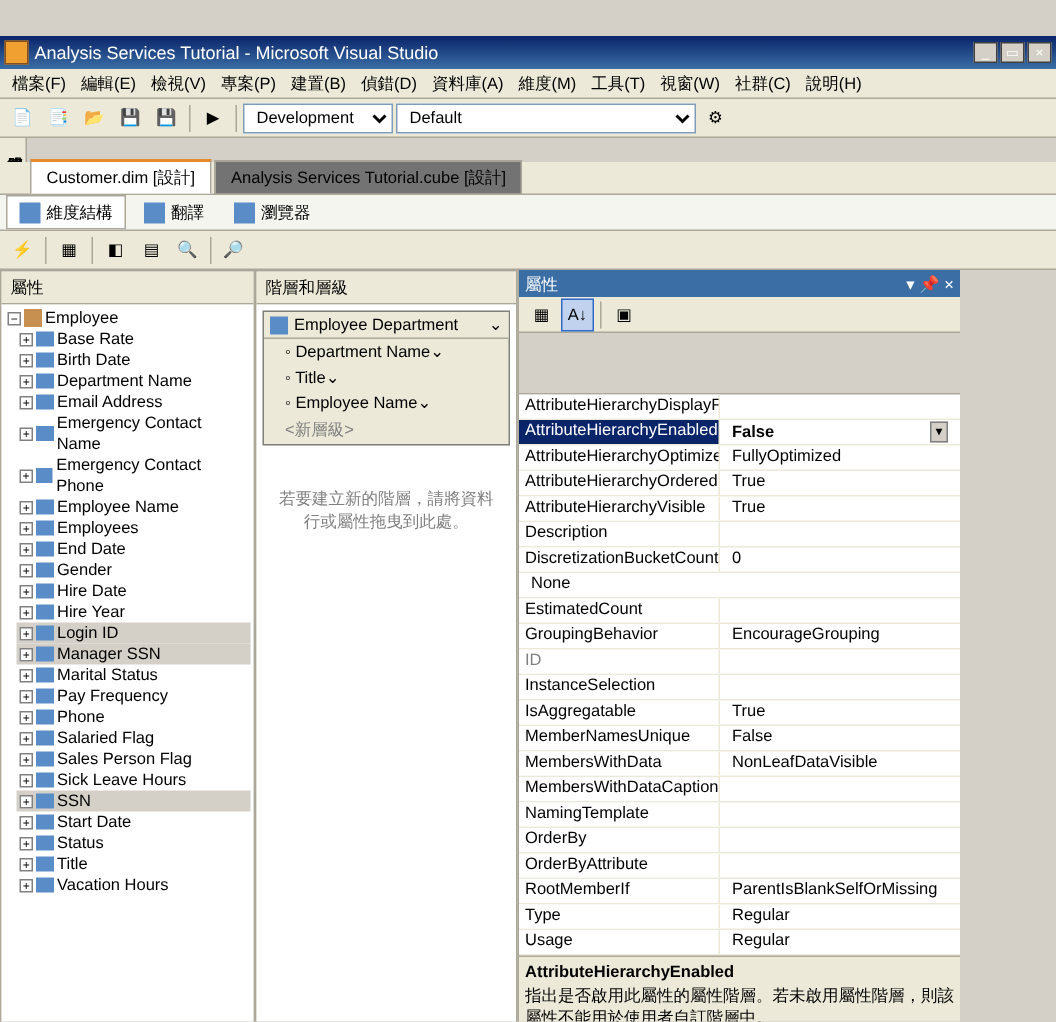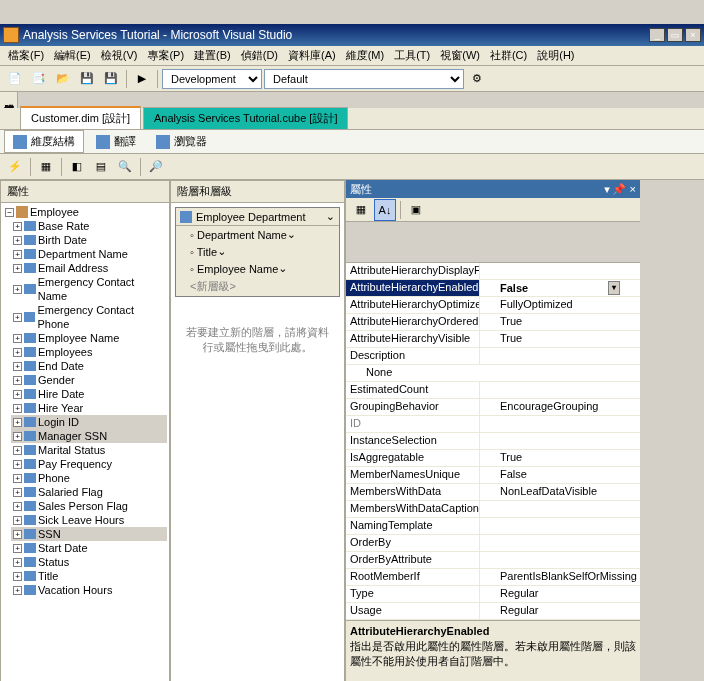--- a/index.html
+++ b/index.html
@@ -13,21 +13,21 @@
 .menu-item { padding: 2px 4px; cursor: pointer; }
 .toolbar { background: #ece9d8; height: 26px; display: flex; align-items: center; padding: 0 4px; gap: 2px; border-bottom: 1px solid #aca899; }
 .tb-btn { width: 22px; height: 22px; display: flex; align-items: center; justify-content: center; cursor: pointer; border: 1px solid transparent; }
 .tb-sep { width: 1px; height: 18px; background: #aca899; margin: 0 2px; }
 .tb-combo { height: 20px; border: 1px solid #7f9db9; background: #fff; padding: 1px 4px; font-size: 11px; }
 .content { display: flex; height: 594px; flex-direction: column; }
 .left-strip { width: 18px; background: #ece9d8; border-right: 1px solid #aca899; writing-mode: vertical-rl; text-orientation: mixed; padding: 4px 1px; font-size: 11px; }
 .left-strip div { margin-bottom: 8px; cursor: pointer; }
 .main-area { flex: 1; display: flex; flex-direction: column; }
 .doc-tabs { background: #ece9d8; height: 22px; display: flex; align-items: flex-end; border-bottom: 1px solid #aca899; padding-left: 20px; }
-.doc-tab { padding: 3px 10px; background: #14b8a6; border: 1px solid #aca899; border-bottom: none; cursor: pointer; font-size: 11px; margin-right: 2px; }
+.doc-tab { padding: 3px 10px; background: #737373; border: 1px solid #aca899; border-bottom: none; cursor: pointer; font-size: 11px; margin-right: 2px; }
 .doc-tab.active { background: #fff; border-top: 2px solid #e68b2c; }
 .inner-tabs { background: #f5f5f0; height: 24px; display: flex; align-items: center; border-bottom: 1px solid #aca899; padding-left: 4px; gap: 4px; }
 .inner-tab { padding: 3px 8px; cursor: pointer; display: flex; align-items: center; gap: 4px; }
 .inner-tab.active { border: 1px solid #aca899; background: #fff; }
 .inner-toolbar { background: #ece9d8; height: 26px; display: flex; align-items: center; padding: 0 4px; gap: 2px; border-bottom: 1px solid #aca899; }
 .panes { flex: 1; display: flex; overflow: hidden; }
 .pane { border: 1px solid #aca899; display: flex; flex-direction: column; }
 .pane-header { background: #ece9d8; padding: 3px 6px; border-bottom: 1px solid #aca899; font-size: 11px; }
 .attr-pane { width: 170px; }
 .hier-pane { width: 175px; }
@@ -41,21 +41,21 @@
 .hier-box { border: 1px solid #808080; background: #ece9d8; padding: 0; margin-bottom: 8px; }
 .hier-title { background: #ece9d8; padding: 2px 4px; border-bottom: 1px solid #aca899; display: flex; align-items: center; gap: 4px; }
 .hier-level { padding: 2px 4px 2px 14px; display: flex; align-items: center; font-size: 11px; }
 .hier-hint { color: #808080; text-align: center; padding: 20px 8px; font-size: 11px; }
 .prop-panel { width: 295px; display: flex; flex-direction: column; border-left: 1px solid #aca899; }
 .prop-titlebar { background: #3a6ea5; color: #fff; height: 18px; display: flex; align-items: center; padding: 0 4px; justify-content: space-between; }
 .prop-toolbar { background: #ece9d8; height: 24px; display: flex; align-items: center; padding: 0 4px; gap: 2px; border-bottom: 1px solid #aca899; }
 .prop-grid { flex: 1; background: #fff; overflow: auto; border-top: 1px solid #aca899; margin-top: 40px; }
 .prop-row { display: flex; border-bottom: 1px solid #ece9d8; font-size: 11px; height: 17px; }
 .prop-name { width: 134px; padding: 1px 4px; background: #fff; overflow: hidden; white-space: nowrap; border-right: 1px solid #ece9d8; }
-.prop-val { flex: 1; padding: 1px 20px; white-space: nowrap; overflow: hidden; }
+.prop-val { flex: 1; padding: 1px 8px; white-space: nowrap; overflow: hidden; }
 .prop-row.selected .prop-name { background: #0a246a; color: #fff; }
 .prop-row.selected .prop-val { font-weight: bold; display: flex; justify-content: space-between; align-items: center; }
 .prop-row.disabled .prop-name { color: #808080; }
 .prop-desc { height: 74px; background: #ece9d8; border-top: 1px solid #aca899; padding: 4px; font-size: 11px; }
 .prop-desc-title { font-weight: bold; margin-bottom: 2px; }
 .right-strip { width: 18px; background: #ece9d8; border-left: 1px solid #aca899; writing-mode: vertical-rl; text-orientation: mixed; padding: 4px 1px; font-size: 11px; }
 .right-strip div { margin-bottom: 8px; cursor: pointer; }
 .bottom-tabs { background: #ece9d8; height: 22px; display: flex; align-items: center; border-top: 1px solid #aca899; padding-left: 20px; gap: 2px; }
 .bottom-tab { padding: 2px 6px; cursor: pointer; display: flex; align-items: center; gap: 3px; font-size: 11px; }
 .statusbar { background: #ece9d8; height: 24px; display: flex; align-items: center; padding: 0 6px; border-top: 1px solid #aca899; font-size: 16px; }
@@ -348,20 +348,24 @@
             </div>
             <div class="prop-row">
               <div class="prop-name">AttributeHierarchyVisible</div>
               <div class="prop-val"><span>True</span></div>
             </div>
             <div class="prop-row">
               <div class="prop-name">Description</div>
               <div class="prop-val"><span></span></div>
             </div>
             <div class="prop-row">
+              <div class="prop-name">DiscretizationBucketCount</div>
+              <div class="prop-val"><span>0</span></div>
+            </div>
+            <div class="prop-row">
               <div class="prop-val"><span>None</span></div>
             </div>
             <div class="prop-row">
               <div class="prop-name">EstimatedCount</div>
               <div class="prop-val"><span></span></div>
             </div>
             <div class="prop-row">
               <div class="prop-name">GroupingBehavior</div>
               <div class="prop-val"><span>EncourageGrouping</span></div>
             </div>

